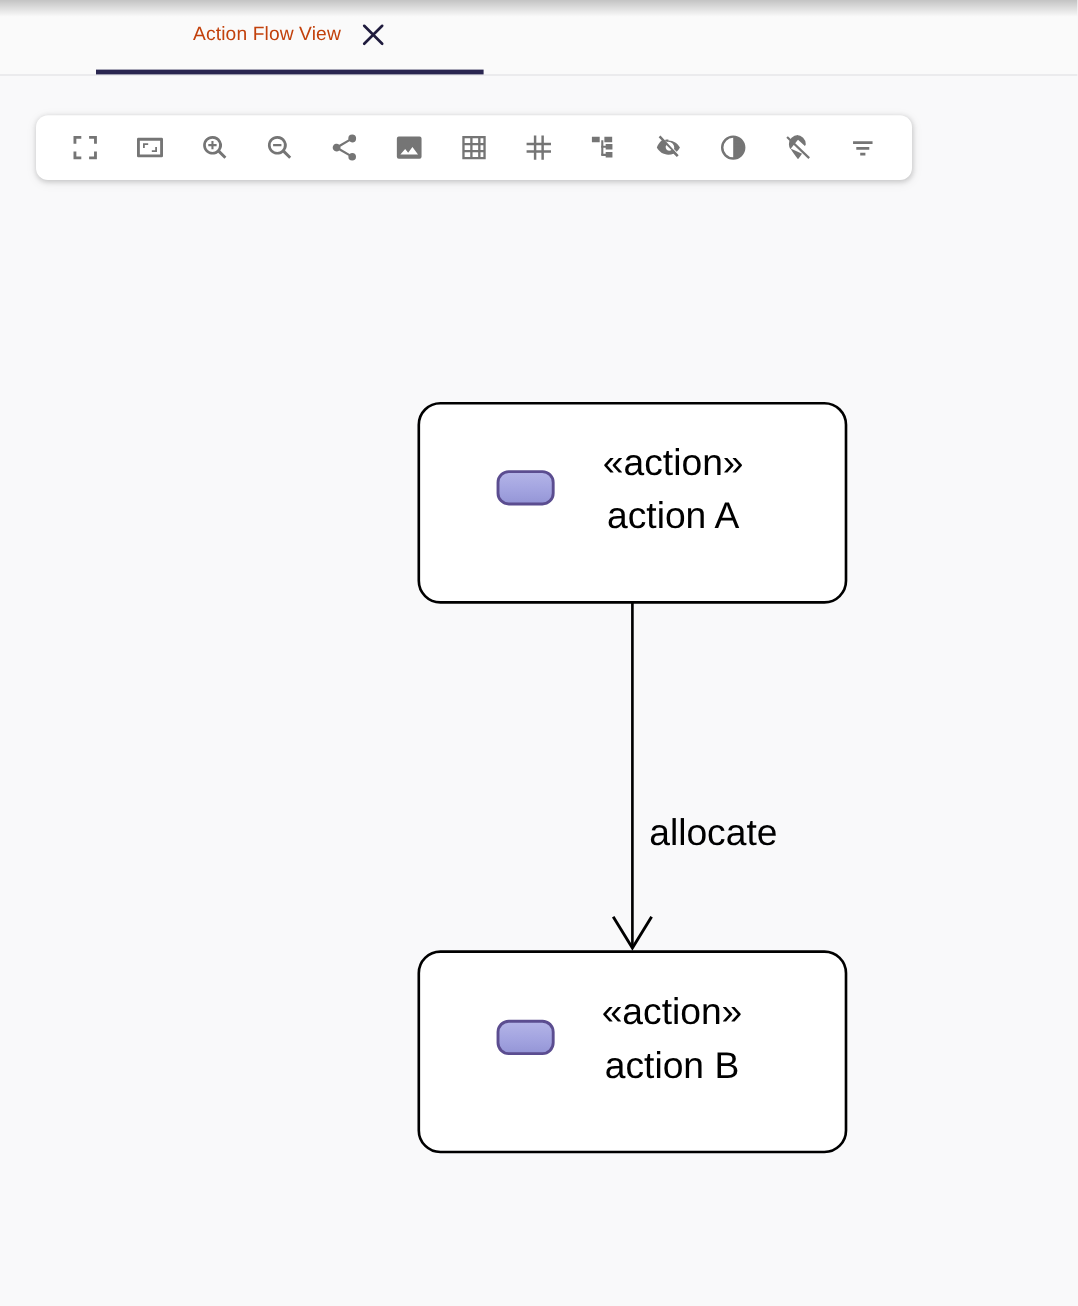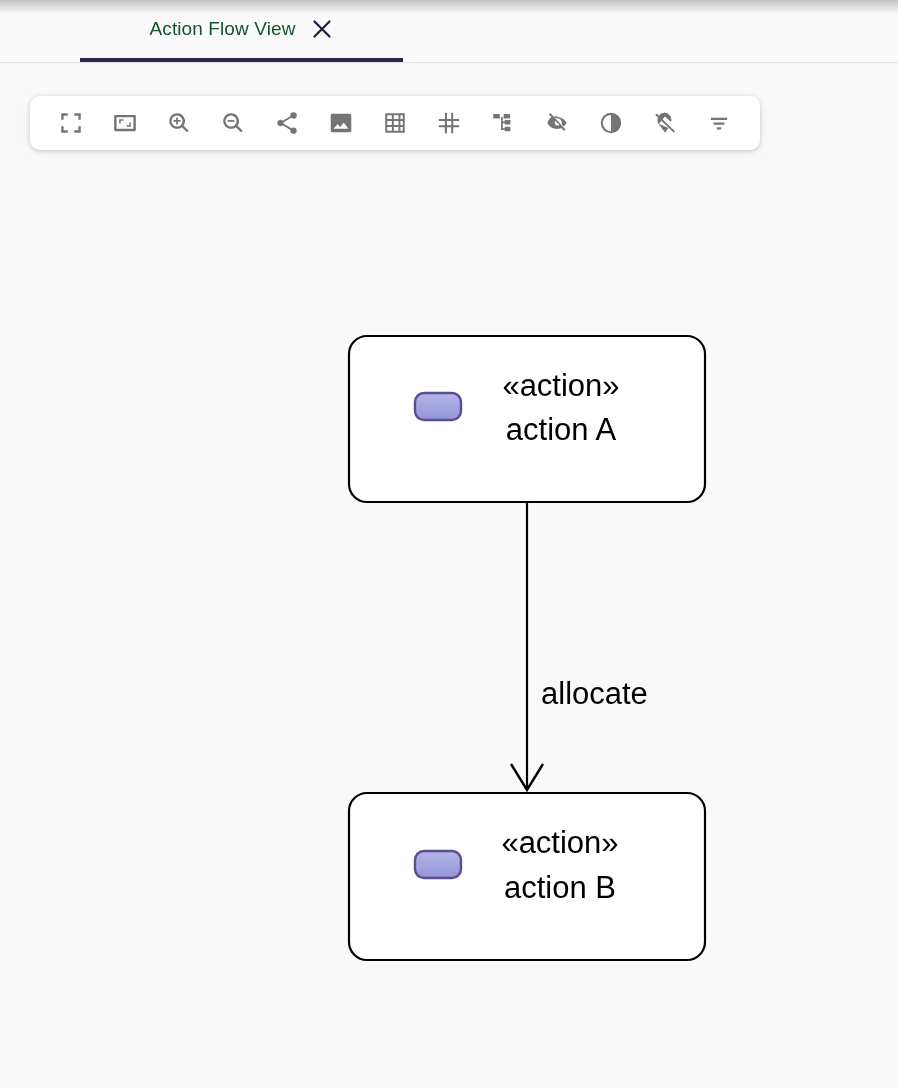--- a/index.html
+++ b/index.html
@@ -45,22 +45,22 @@
     height: 62px;
     display: flex;
     align-items: center;
     justify-content: center;
     gap: 16px;
     box-sizing: border-box;
     border-bottom: 4px solid #2a2650;
     cursor: pointer;
   }
   .tab-label {
-    font-size: 19px;
-    color: #14532d;
+    font-size: 16px;
+    color: #c2410c;
     letter-spacing: 0.1px;
     white-space: nowrap;
   }
   .tab-close {
     display: inline-flex;
     align-items: center;
     justify-content: center;
     width: 22px;
     height: 22px;
     cursor: pointer;

